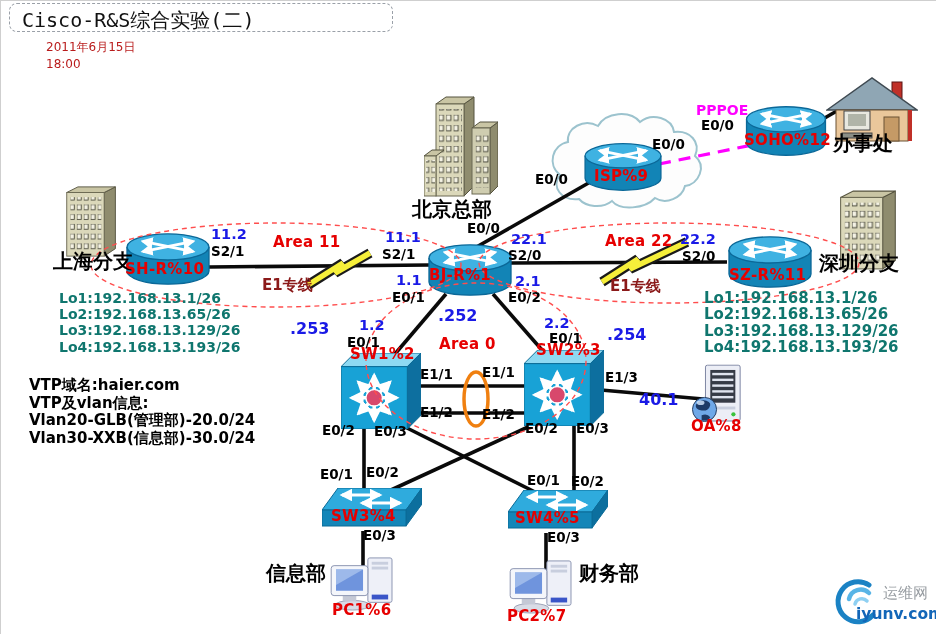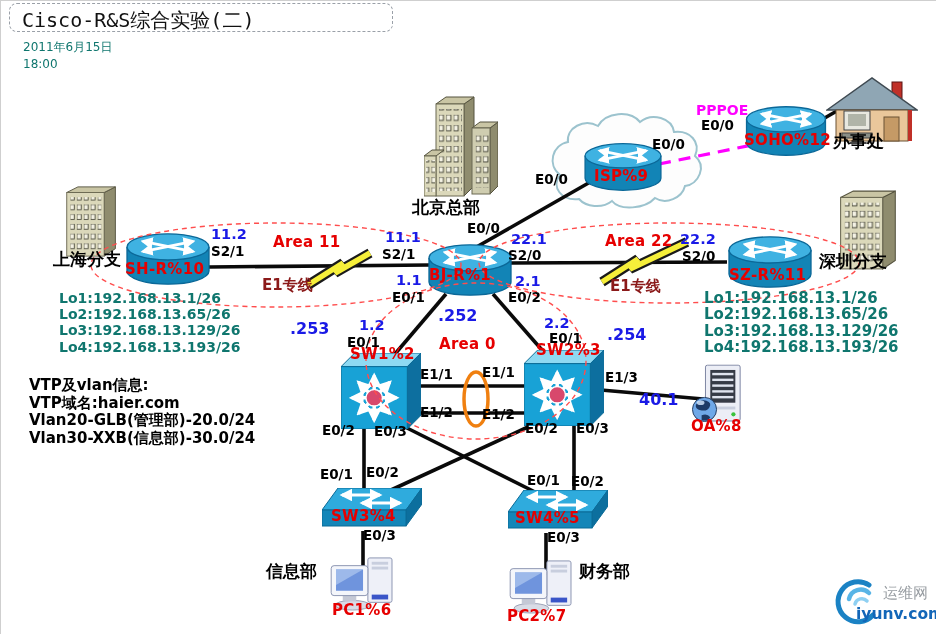--- a/index.html
+++ b/index.html
@@ -7,32 +7,32 @@
         font-family:"DejaVu Sans","Liberation Sans",sans-serif;overflow:hidden;}
   svg{display:block;}
   .layer{position:absolute;left:0;top:0;pointer-events:none;}
   .icon{position:absolute;}
   .lbl{position:absolute;font:bold 13.5px "DejaVu Sans",sans-serif;color:#000;
        white-space:nowrap;line-height:1.05;}
   .b{color:#1a1ae6;font-size:14.5px;}
   .r{color:#e60000;font-size:15px;letter-spacing:.3px;}
   .dr{color:#8b1a1a;font-size:15px;}
   .m{color:#ff00ff;font-size:14px;}
-  .cn{font-size:17px;}
+  .cn{font-size:20px;}
   .big{font-size:16px;}
   .loblock{position:absolute;font:bold 14px "DejaVu Sans",sans-serif;color:#0f766e;
            line-height:16.2px;white-space:nowrap;}
   .loblock.right{font-size:15px;line-height:16.3px;}
   .vtpblock{position:absolute;font:bold 15px "DejaVu Sans",sans-serif;color:#000;
             line-height:17.7px;white-space:nowrap;}
   .title-box{position:absolute;left:8px;top:2px;width:384px;height:29px;
              border:1.5px dashed #9aa0a8;border-radius:8px;box-sizing:border-box;
              font:20px "DejaVu Sans Mono","DejaVu Sans",monospace;color:#111;
              padding:3px 0 0 12px;white-space:nowrap;}
-  .meta{position:absolute;font:12px "DejaVu Sans",sans-serif;color:#0f766e;white-space:nowrap;}
+  .meta{position:absolute;font:12px "DejaVu Sans",sans-serif;color:#b91c1c;white-space:nowrap;margin-left:23px;}
   .logo-cn{position:absolute;left:882px;top:583px;font:15px "DejaVu Sans",sans-serif;color:#979ca1;}
   .logo-site{position:absolute;left:855px;top:604px;font:bold 15.5px "DejaVu Sans",sans-serif;color:#1266b8;}
 </style>
 </head>
 <body>
 
 <div id="page">
 
   <svg width="0" height="0" style="position:absolute" aria-hidden="true">
     <defs>
@@ -325,22 +325,22 @@
     <div>Lo4:192.168.13.193/26</div>
   </div>
   <div class="loblock right" style="left:703px;top:289px">
     <div>Lo1:192.168.13.1/26</div>
     <div>Lo2:192.168.13.65/26</div>
     <div>Lo3:192.168.13.129/26</div>
     <div>Lo4:192.168.13.193/26</div>
   </div>
 
   <div class="vtpblock" style="left:28px;top:376px">
+    <div>VTP域名:haier.com</div>
     <div>VTP及vlan信息:</div>
-    <div>VTP域名:haier.com</div>
     <div>Vlan20-GLB(管理部)-20.0/24</div>
     <div>Vlan30-XXB(信息部)-30.0/24</div>
   </div>
 
   <div class="icon" style="left:830px;top:574px">
     <svg width="48" height="52" viewBox="0 0 48 52">
       <path d="M38,10 A20,20 0 1 0 42,40" fill="none" stroke="#1a82c4" stroke-width="5" stroke-linecap="round"></path>
       <path d="M18,24 A12,12 0 0 1 38,18" fill="none" stroke="#58b4e6" stroke-width="4.5" stroke-linecap="round"></path>
       <path d="M24,29 A7,7 0 0 1 36,26" fill="none" stroke="#8fd0f2" stroke-width="3.5" stroke-linecap="round"></path>
     </svg>

